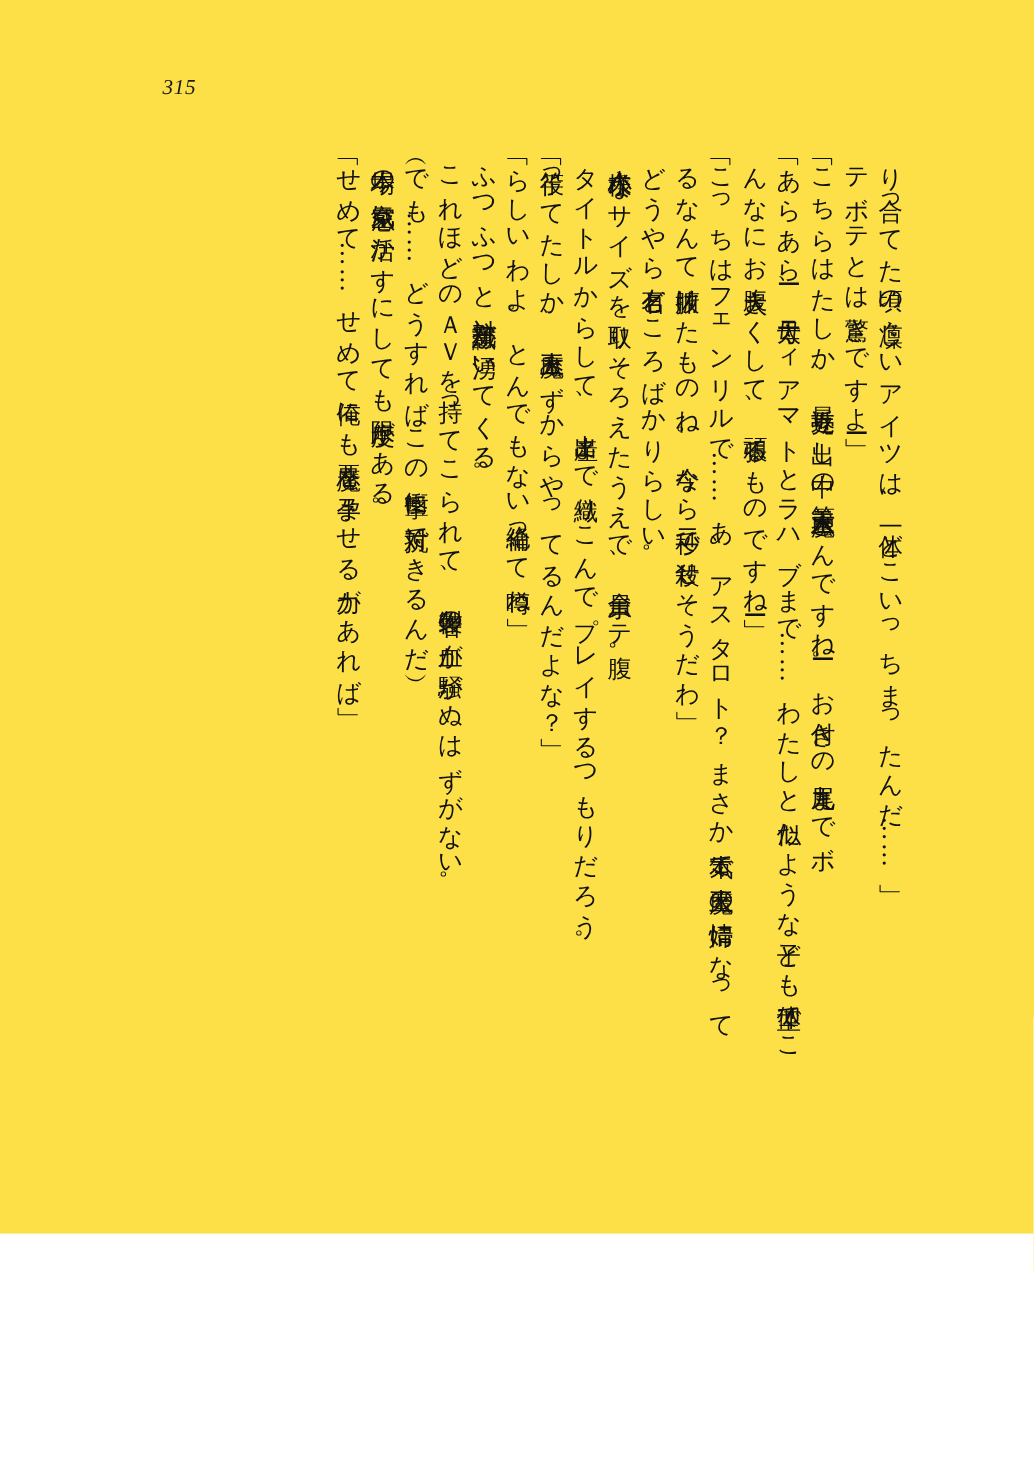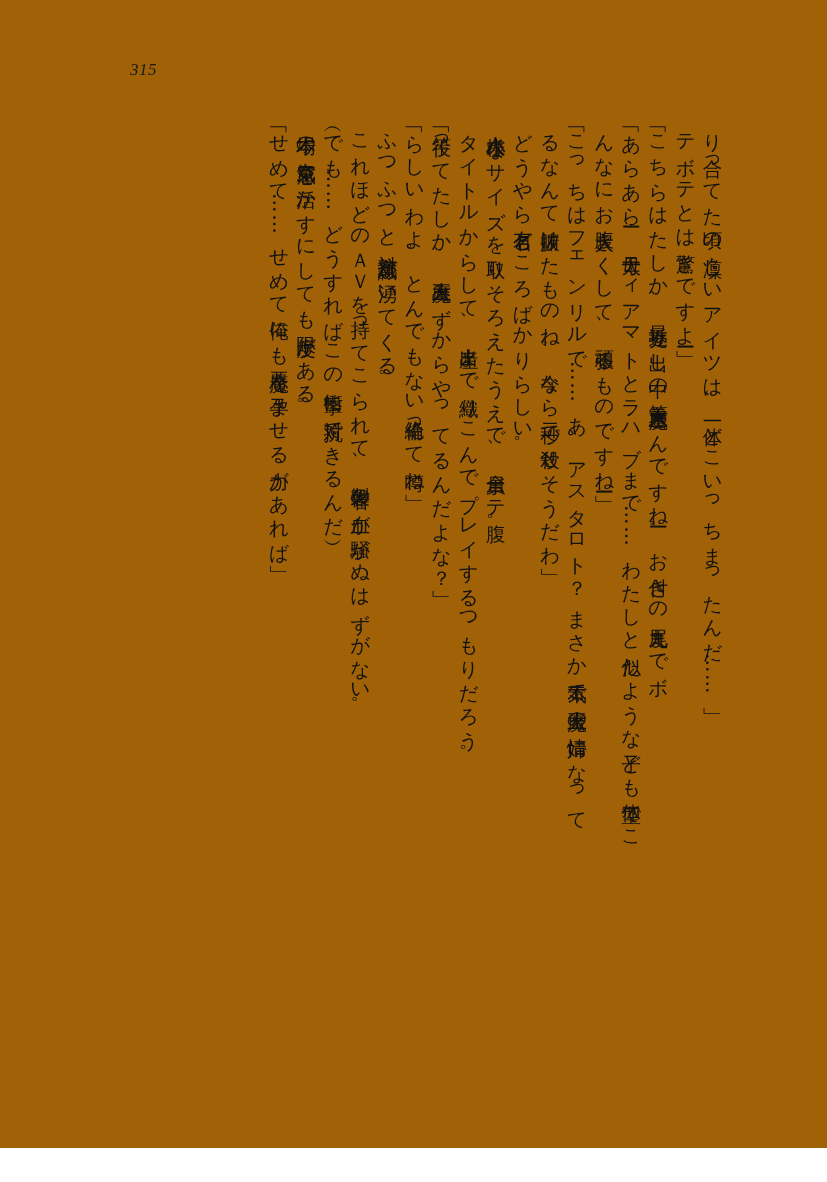--- a/index.html
+++ b/index.html
@@ -7,22 +7,22 @@
     padding: 0;
     background: #ffffff;
   }
   body {
     font-family: "Liberation Serif", "DejaVu Serif", serif;
     color: #111111;
   }
   #page {
     position: relative;
     width: 827px;
-    height: 1148px;
-    background: #a16207;
+    height: 987px;
+    background: #fde047;
     overflow: hidden;
   }
   
   #page-number {
     position: absolute;
     left: 130px;
     top: 60px;
     font-family: "Liberation Serif", "DejaVu Serif", serif;
     font-style: italic;
     font-size: 17px;

